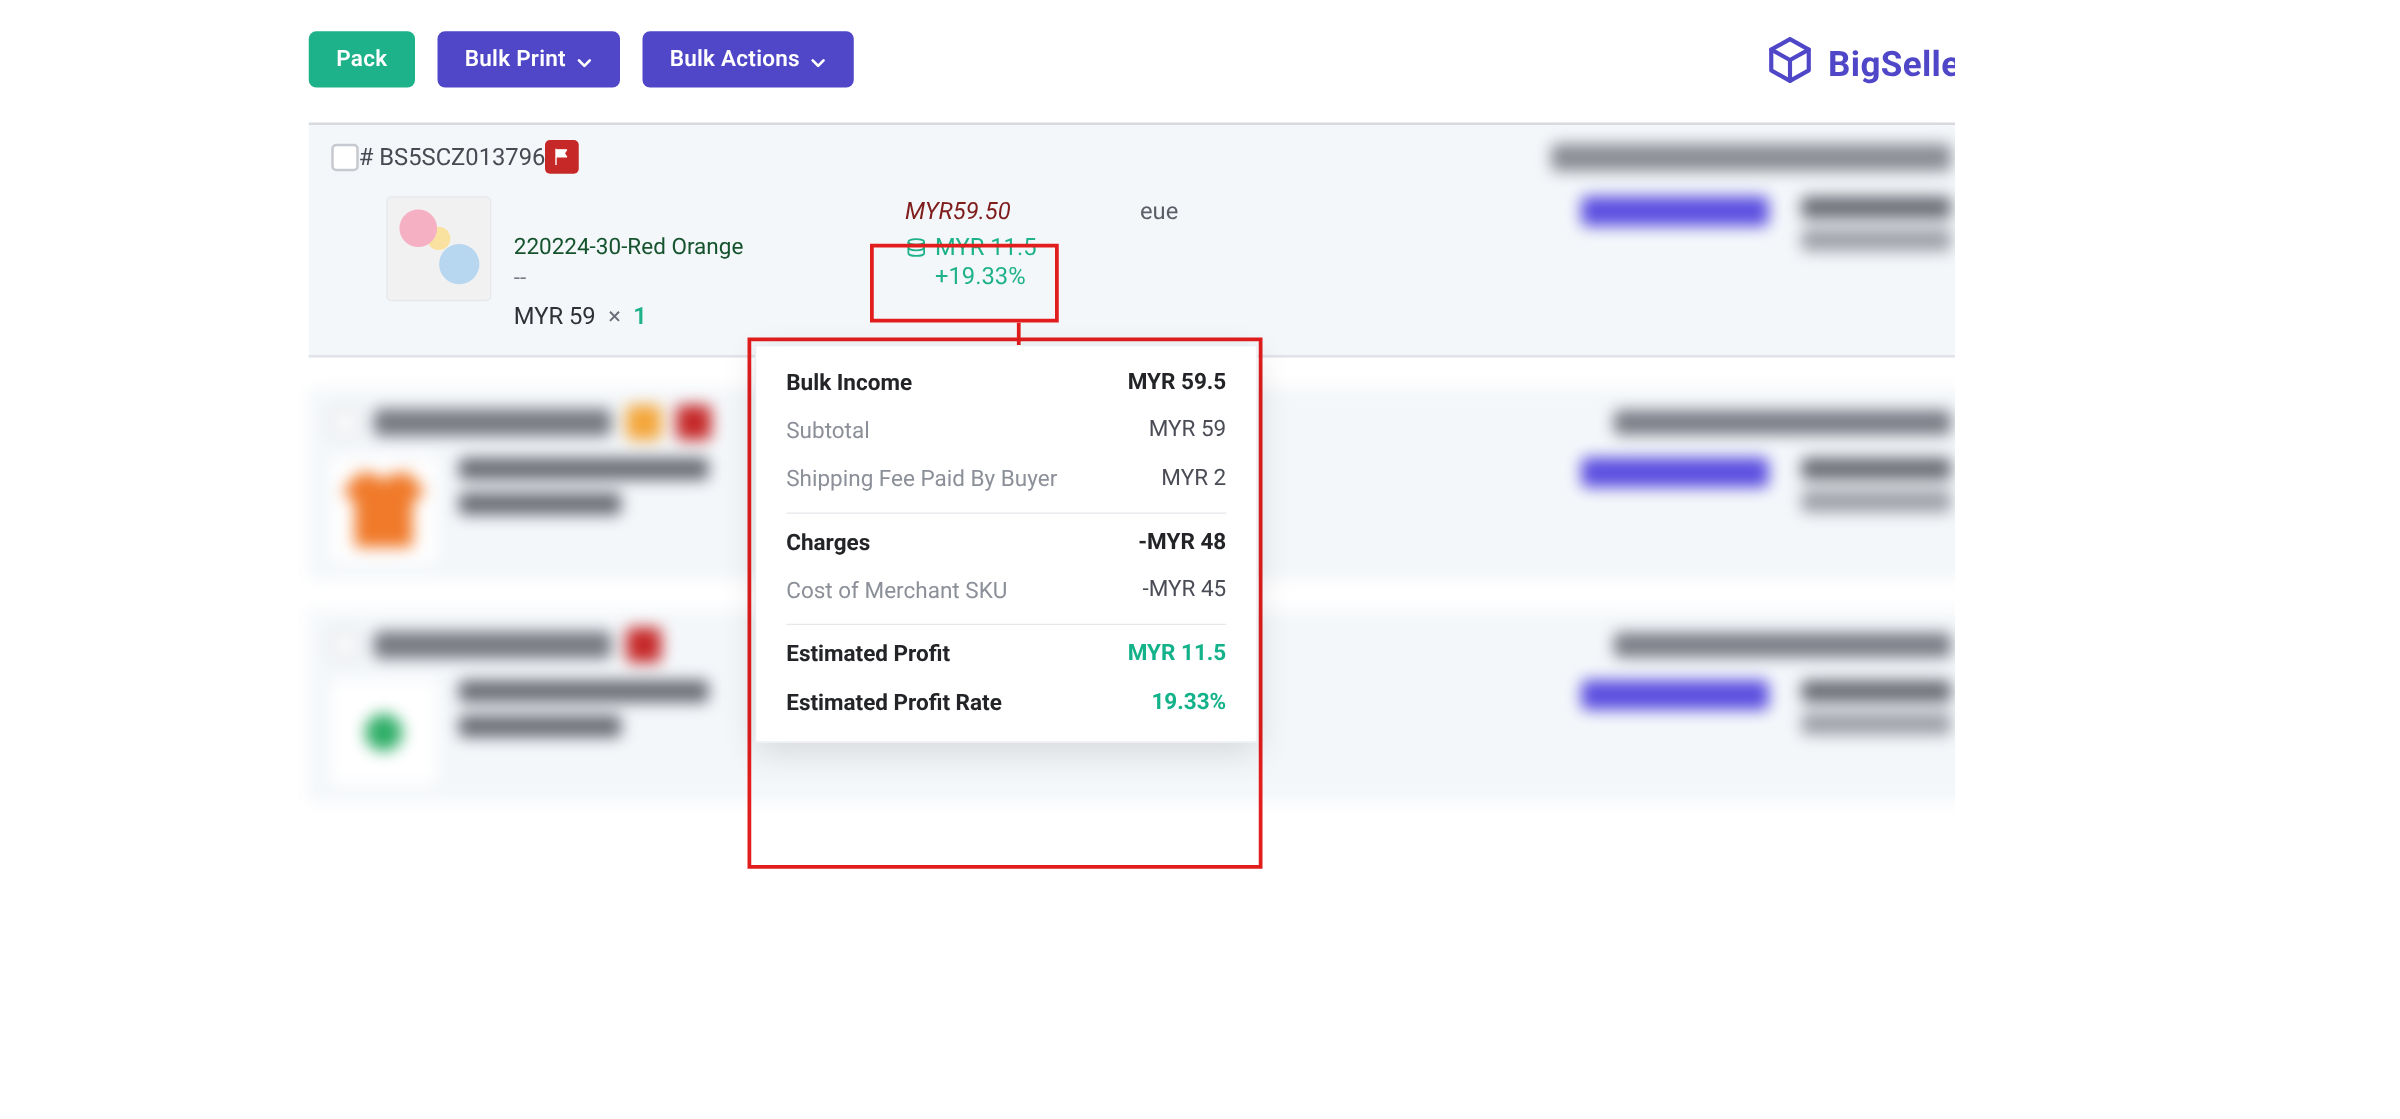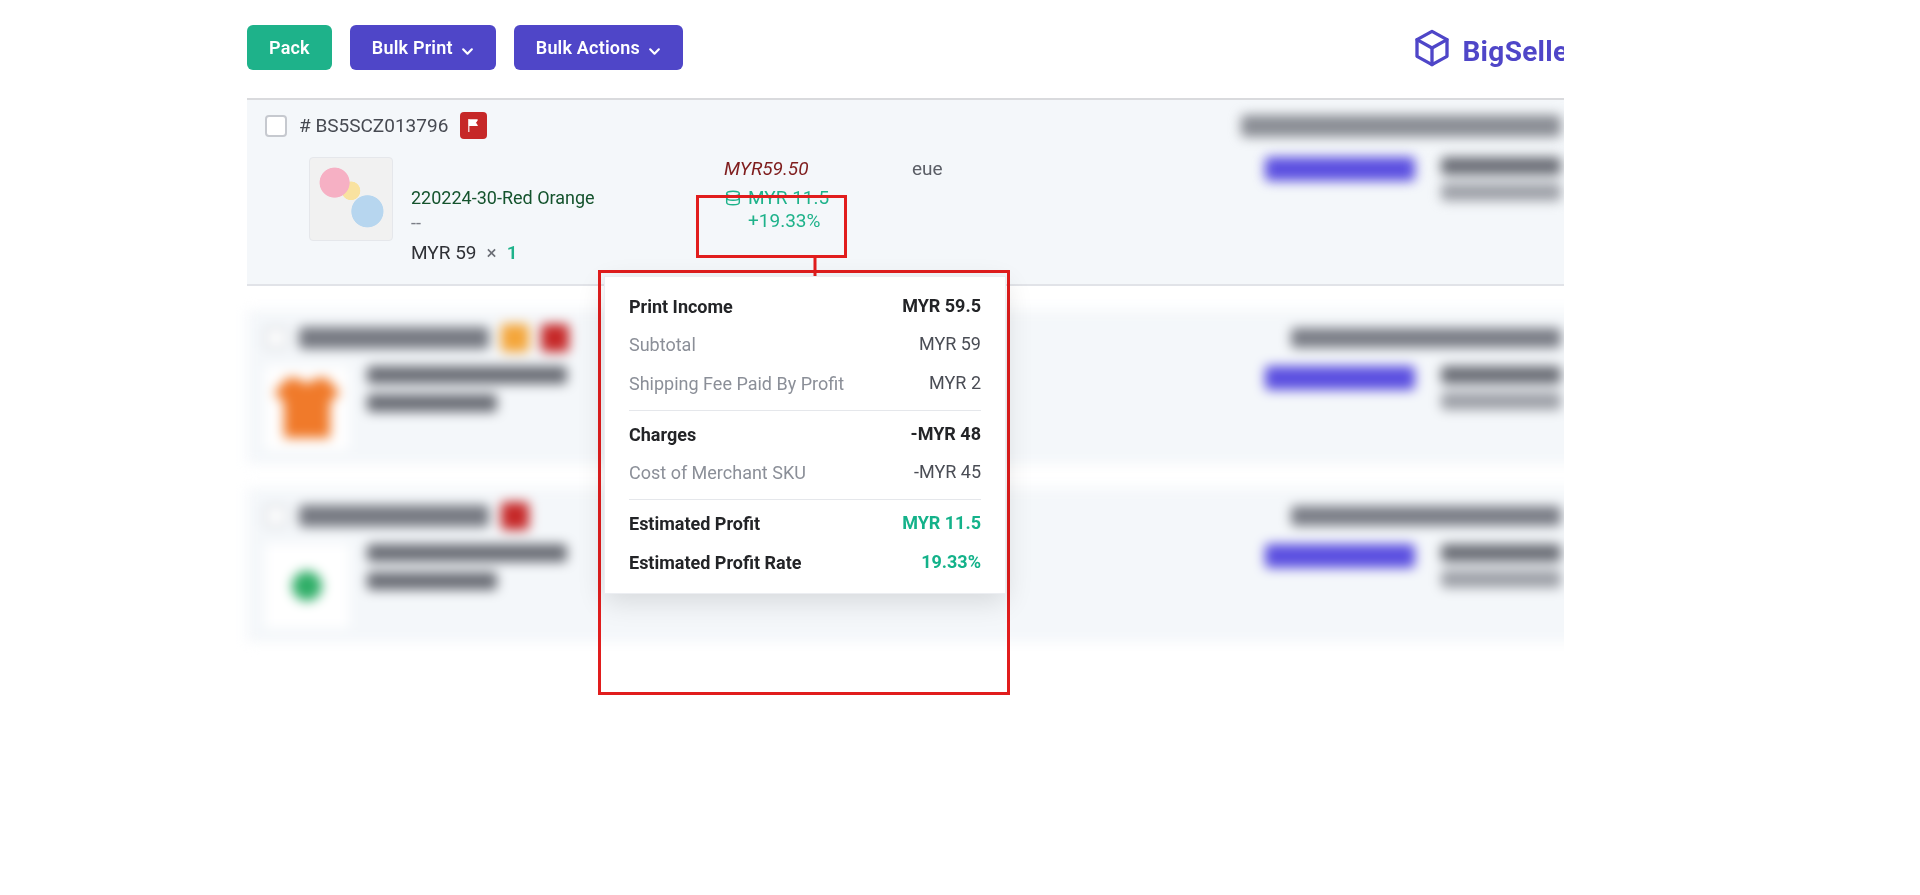--- a/index.html
+++ b/index.html
@@ -68,21 +68,20 @@
     .orders { border-top: 2px solid #d9dadd; }
 
     .order {
       background: #f4f7fa;
       border-bottom: 2px solid #ffffff;
     }
 
     .order-head {
       display: flex;
       align-items: center;
-      gap: 12px;
       padding: 12px 18px 8px 18px;
     }
 
     .chk {
       width: 22px;
       height: 22px;
       border: 2px solid #c6c9cf;
       border-radius: 4px;
       background: #fff;
       flex: 0 0 auto;
@@ -397,29 +396,29 @@
   <div class="hl-box" style="left:696px;top:195px;width:151px;height:63px;"></div>
   <div class="hl-box" style="left:598px;top:270px;width:412px;height:425px;"></div>
 
   <svg class="arrow" style="left:804px;top:258px" width="22" height="90" viewBox="0 0 22 90">
     <line x1="11" y1="0" x2="11" y2="74" stroke="#e11d1d" stroke-width="3"></line>
     <path d="M2 72 L11 88 L20 72 Z" fill="#e11d1d"></path>
   </svg>
 
   <div class="breakdown" style="left:604px;top:276px;width:402px;">
     <div class="bd-row section">
-      <span class="lbl">Print Income</span>
+      <span class="lbl">Bulk Income</span>
       <span class="val">MYR 59.5</span>
     </div>
     <div class="bd-row">
       <span class="lbl">Subtotal</span>
       <span class="val">MYR 59</span>
     </div>
     <div class="bd-row">
-      <span class="lbl">Shipping Fee Paid By Profit</span>
+      <span class="lbl">Shipping Fee Paid By Buyer</span>
       <span class="val">MYR 2</span>
     </div>
     <div class="bd-divider"></div>
     <div class="bd-row section">
       <span class="lbl">Charges</span>
       <span class="val">-MYR 48</span>
     </div>
     <div class="bd-row">
       <span class="lbl">Cost of Merchant SKU</span>
       <span class="val">-MYR 45</span>

